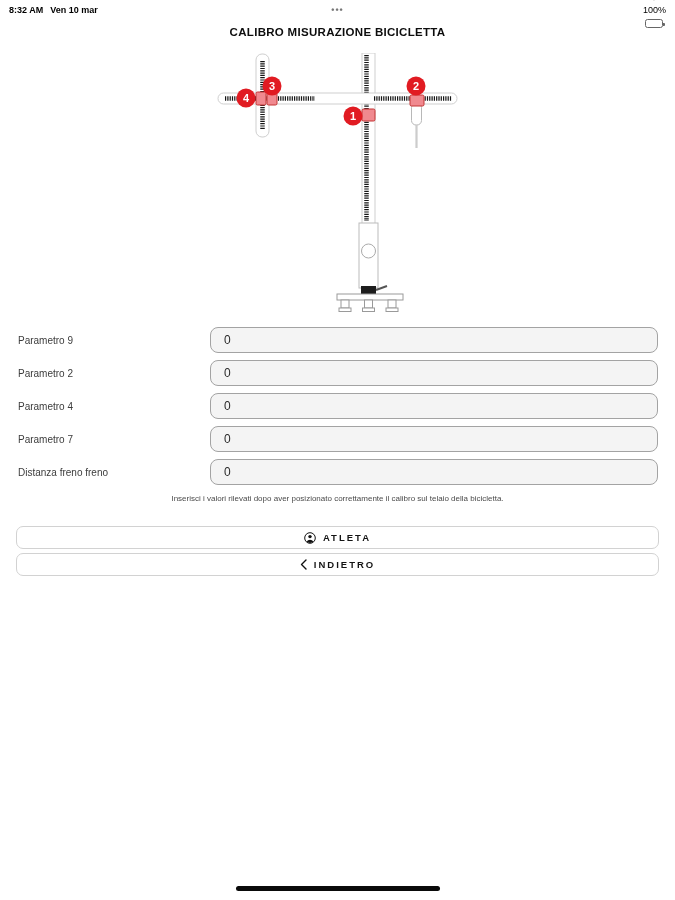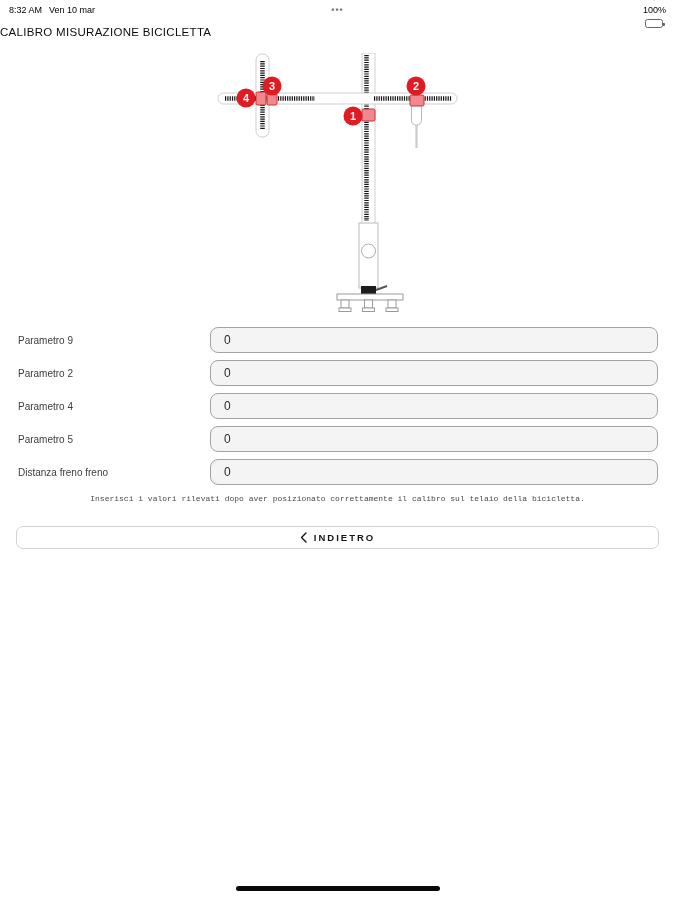--- a/index.html
+++ b/index.html
@@ -3,46 +3,46 @@
 <meta charset="utf-8">
 <style>
   html,body{margin:0;padding:0;}
   body{
     width:675px;height:900px;position:relative;overflow:hidden;
     background:#ffffff;font-family:"Liberation Sans",sans-serif;color:#111;
   }
   
   .status-bar{position:absolute;top:0;left:0;right:0;height:20px;
     display:flex;align-items:center;justify-content:space-between;padding:0 9px;}
-  .sb-left{display:flex;gap:7px;font-size:9px;color:#000;font-weight:400;}
+  .sb-left{display:flex;gap:7px;font-size:9px;color:#000;font-weight:700;}
   .sb-center{position:absolute;left:50%;transform:translateX(-50%);
     font-size:9px;color:#777;letter-spacing:1px;font-weight:bold;}
   .sb-right{display:flex;align-items:center;gap:4px;font-size:9px;color:#000;flex-direction:column;}
   .wifi-icon svg{display:block;}
   .battery{width:18px;height:9px;border:1px solid #666;border-radius:2.5px;
     position:relative;padding:1px;box-sizing:border-box;}
   .battery .level{width:100%;height:100%;background:#111;border-radius:1px;}
   .battery:after{content:"";position:absolute;right:-3px;top:2.5px;width:2px;height:3px;
     background:#666;border-radius:0 1px 1px 0;}
   
-  .page-title{position:absolute;top:26px;left:0;width:100%;text-align:left;
-    font-size:11.5px;font-weight:normal;letter-spacing:.3px;color:#0d0d0d;}
+  .page-title{position:absolute;top:26px;left:0;width:100%;text-align:center;
+    font-size:11.5px;font-weight:bold;letter-spacing:.3px;color:#0d0d0d;}
   
   .diagram{position:absolute;left:210px;top:53px;width:250px;height:265px;}
   
   .form-row{position:absolute;left:0;width:675px;height:26px;}
   .row-0{top:327px}.row-1{top:360px}.row-2{top:393px}.row-3{top:426px}.row-4{top:459px}
   .form-label{position:absolute;left:18px;top:50%;transform:translateY(-50%);
     font-size:10px;color:#3c3c3c;}
   .form-input{position:absolute;left:210px;top:0;width:448px;height:26px;box-sizing:border-box;
     border:1px solid #a3a3a3;border-radius:8px;background:#f4f4f4;
     font-size:12px;color:#2a2a2a;padding:0 13px;font-family:inherit;outline:none;}
   
   .instructions{position:absolute;top:492px;left:0;width:100%;text-align:center;
-    font-size:8px;color:#4a4a4a;line-height:13px;font-family:Liberation Mono, monospace;}
+    font-size:8px;color:#4a4a4a;line-height:13px;}
   
   .buttons{position:absolute;left:16px;top:526px;width:643px;}
   .app-button{display:flex;align-items:center;justify-content:center;gap:7px;
     width:100%;height:23px;box-sizing:border-box;margin-bottom:4px;
     background:#fff;border:1px solid #d2d2d2;border-radius:7px;
     font-size:9.5px;font-weight:bold;letter-spacing:2px;color:#141414;
     font-family:inherit;cursor:pointer;}
   .btn-icon{display:flex;align-items:center;}
   .btn-icon svg{display:block;}
   
@@ -135,35 +135,45 @@
 </div>
 <div class="form-row row-1">
   <span class="form-label">Parametro 2</span>
   <input class="form-input" type="text" value="0" style="">
 </div>
 <div class="form-row row-2">
   <span class="form-label">Parametro 4</span>
   <input class="form-input" type="text" value="0" style="">
 </div>
 <div class="form-row row-3">
-  <span class="form-label">Parametro 5</span>
+  <span class="form-label">Parametro 7</span>
   <input class="form-input" type="text" value="0" style="">
 </div>
 <div class="form-row row-4">
   <span class="form-label">Distanza freno freno</span>
   <input class="form-input" type="text" value="0" style="">
 </div>
 
 <div class="instructions">
   <div>Inserisci i valori rilevati dopo aver posizionato correttamente il calibro sul telaio della bicicletta.</div>
 </div>
 
 <div class="buttons">
   <button class="app-button">
     <span class="btn-icon">
+      <svg width="12" height="12" viewBox="0 0 12 12">
+        <circle cx="6" cy="6" r="5.3" fill="none" stroke="#111" stroke-width="1"></circle>
+        <circle cx="6" cy="4.6" r="1.7" fill="#111"></circle>
+        <path d="M2.6 9.6 A4.2 4.2 0 0 1 9.4 9.6 A5.3 5.3 0 0 1 2.6 9.6 Z" fill="#111"></path>
+      </svg>
+    </span>
+    <span>ATLETA</span>
+  </button>
+  <button class="app-button">
+    <span class="btn-icon">
       <svg width="7" height="11" viewBox="0 0 7 11">
         <path d="M6 1 L1.5 5.5 L6 10" fill="none" stroke="#111" stroke-width="1.4" stroke-linecap="round" stroke-linejoin="round"></path>
       </svg>
     </span>
     <span>INDIETRO</span>
   </button>
 </div>
 
 <div class="home-indicator"></div>
 

